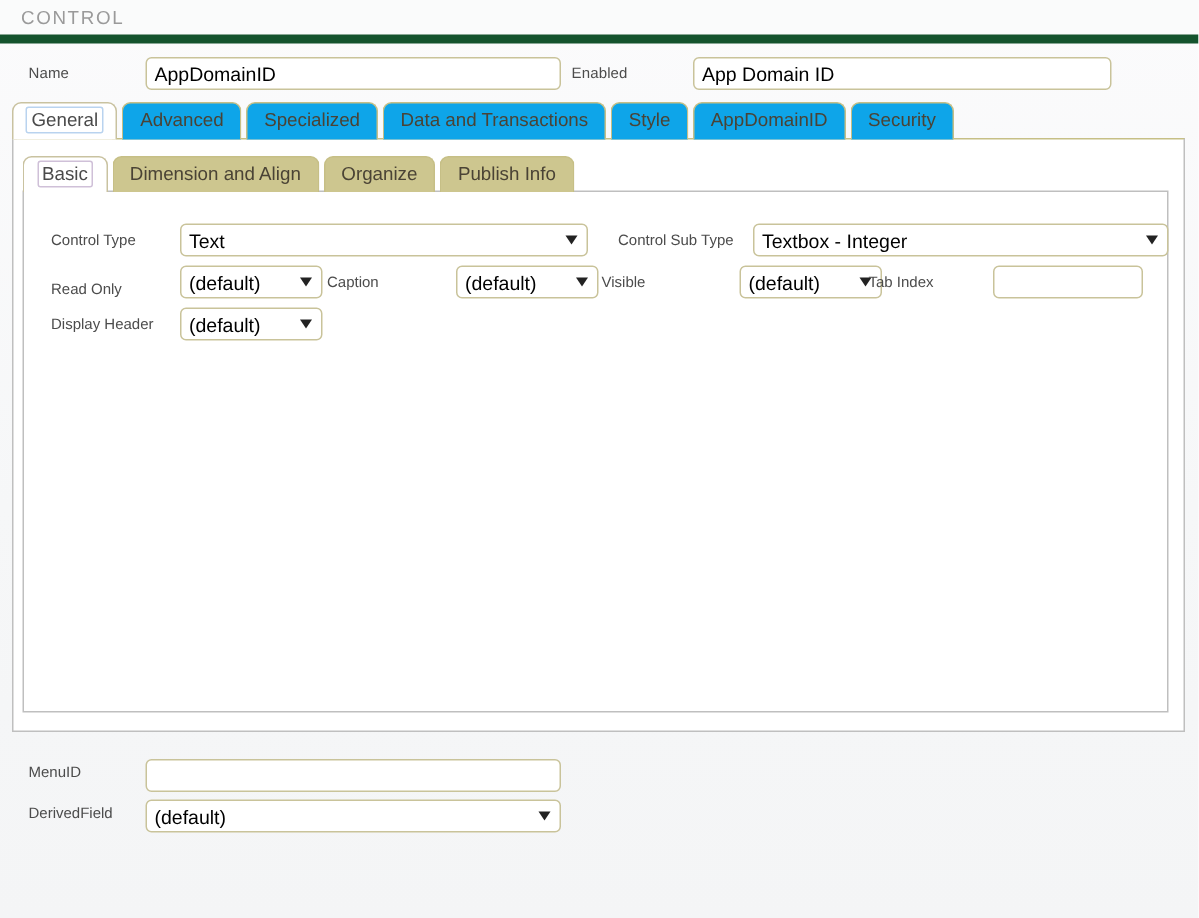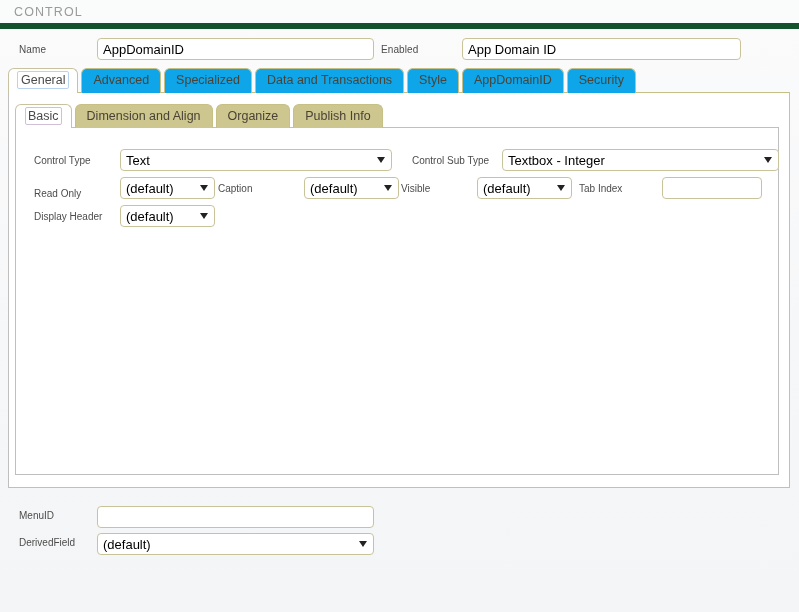--- a/index.html
+++ b/index.html
@@ -310,21 +310,21 @@
       <div class="frow" style="left:202px; top:49px;">
         <span class="lbl" style="width:86px;">Caption</span>
         <span class="selwrap">
           <select class="sel" style="width:95px;">
             <option>(default)</option>
           </select>
           <span class="arrow"></span>
         </span>
       </div>
 
-      <div class="frow" style="left:385px; top:49px;">
+      <div class="frow" style="left:385px; top:49px;gap:16px;">
         <span class="lbl" style="width:76px;">Visible</span>
         <span class="selwrap">
           <select class="sel" style="width:95px;">
             <option>(default)</option>
           </select>
           <span class="arrow"></span>
         </span>
       </div>
 
       <div class="frow" style="left:563px; top:49px;">

